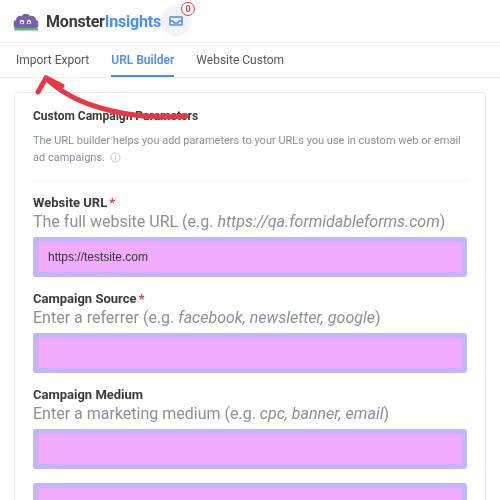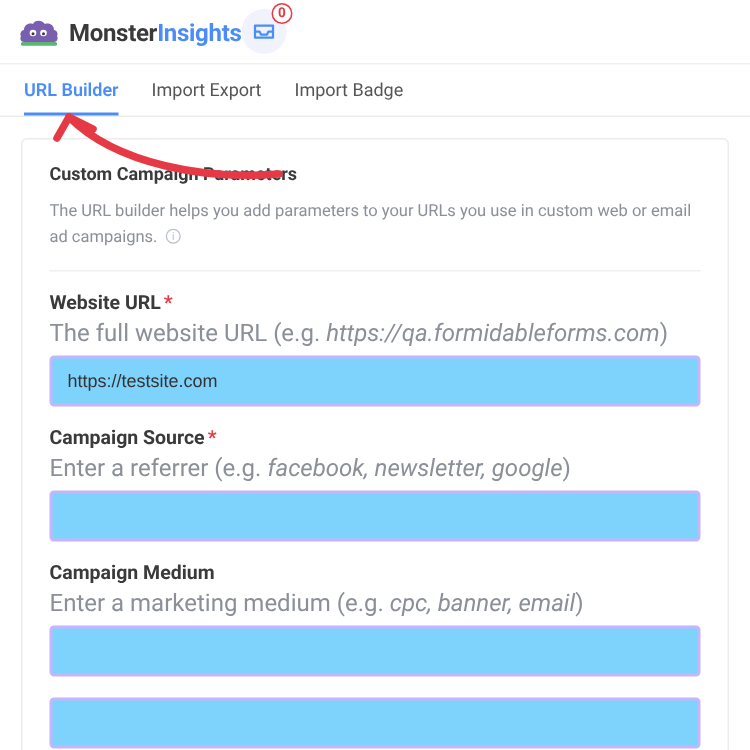--- a/index.html
+++ b/index.html
@@ -120,25 +120,25 @@
   .req { color: #e63946; margin-left: 2px; }
   .fhint {
     font-size: 16px;
     color: #8a8f98;
     margin-bottom: 6px;
   }
   .fhint i { font-style: italic; }
   input[type="text"] {
     width: 100%;
     padding: 8px 10px;
-    border: 2px solid #c4b5fd;
+    border: 5px solid #c4b5fd;
     border-radius: 3px;
     font-size: 12px;
     color: #333;
-    background: #7dd3fc;
+    background: #f0abfc;
   }
   .arrow-overlay {
     position: absolute;
     top: -10px;
     left: 18px;
     pointer-events: none;
   }
 </style>
 </head>
 <body>
@@ -164,23 +164,23 @@
       <svg width="16" height="16" viewBox="0 0 16 16">
         <path d="M2 4h12v8H2z" fill="none" stroke="#4b8df8" stroke-width="1.5" stroke-linejoin="round"></path>
         <path d="M2 8h3l1 2h4l1-2h3" fill="none" stroke="#4b8df8" stroke-width="1.5" stroke-linejoin="round"></path>
       </svg>
     </span>
     <span class="badge">0</span>
   </div>
 </div>
 
 <div class="tabs">
+  <div class="tab">Import Export</div>
   <div class="tab active">URL Builder</div>
-  <div class="tab">Import Export</div>
-  <div class="tab">Import Badge</div>
+  <div class="tab">Website Custom</div>
 </div>
 
 <div class="page">
 
   <svg class="arrow-overlay" width="180" height="60" viewBox="0 0 180 60">
     <path d="M168 48 C 120 52, 60 42, 28 10" stroke="#e63946" stroke-width="5" fill="none" stroke-linecap="round"></path>
     <path d="M28 10 L20 24 M28 10 L44 18" stroke="#e63946" stroke-width="5" fill="none" stroke-linecap="round"></path>
   </svg>
 
   <div class="card">

